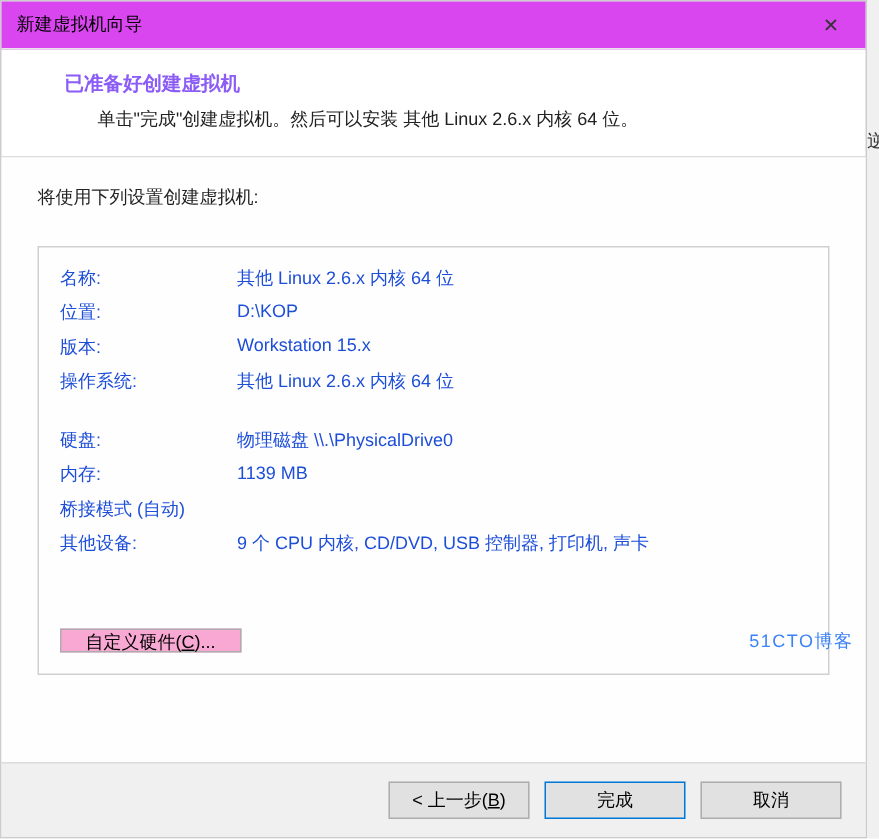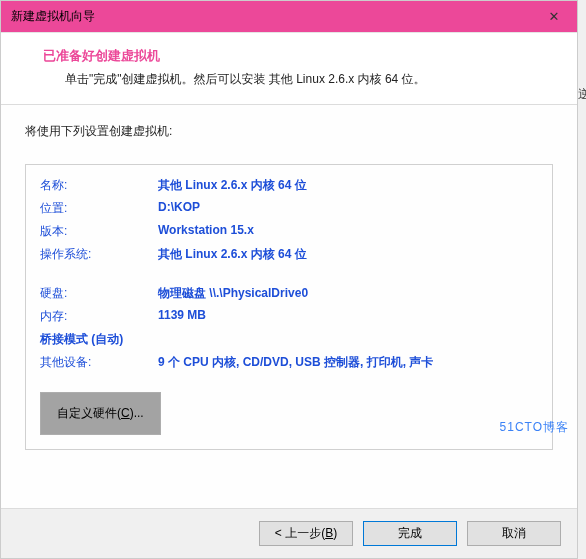--- a/index.html
+++ b/index.html
@@ -19,58 +19,58 @@
   border: 1px solid #cccccc;
   display: flex;
   flex-direction: column;
 }
 .titlebar {
   height: 32px;
   display: flex;
   align-items: center;
   justify-content: space-between;
   padding: 0 0 0 10px;
-  background: #ec4899;
+  background: #d946ef;
   border-bottom: 1px solid #e5e5e5;
   font-family: Liberation Serif, serif;
 }
 .close-btn {
   width: 46px; height: 32px;
   display: flex; align-items: center; justify-content: center;
   font-size: 13px; color: #333;
 }
 .header {
   padding: 14px 24px 16px 24px;
   border-bottom: 1px solid #dcdcdc;
 }
-.header-title { font-size: 13px; font-weight: bold; color: #ec4899; margin-left: 18px; }
+.header-title { font-size: 13px; font-weight: bold; color: #8b5cf6; margin-left: 18px; }
 .header-desc { font-size: 12px; color: #222; margin-top: 6px; margin-left: 40px; }
 .body {
   flex: 1;
   padding: 18px 24px 0 24px;
   background: #fefefe;
   position: relative;
 }
 .body-intro { font-size: 12px; color: #222; margin-bottom: 24px; }
 .settings-box {
   border: 1px solid #d0d0d0;
   padding: 12px 14px 72px 14px;
   position: relative;
 }
 .row { display: flex; margin-bottom: 6px; font-size: 12px; color: #1d4ed8; }
 .row.spacer { height: 10px; }
 .row-label { width: 118px; flex-shrink: 0; }
-.row-value { flex: 1; font-weight: bold; }
+.row-value { flex: 1; }
 .custom-btn {
   position: absolute;
   left: 14px;
   bottom: 14px;
-  height: 43px;
+  height: 16px;
   padding: 0 16px;
-  background: #a3a3a3;
+  background: #f9a8d4;
   border: 1px solid #adadad;
   font-size: 12px;
   font-family: inherit;
   cursor: pointer;
 }
 .footer {
   height: 50px;
   border-top: 1px solid #dcdcdc;
   background: #f0f0f0;
   display: flex;

